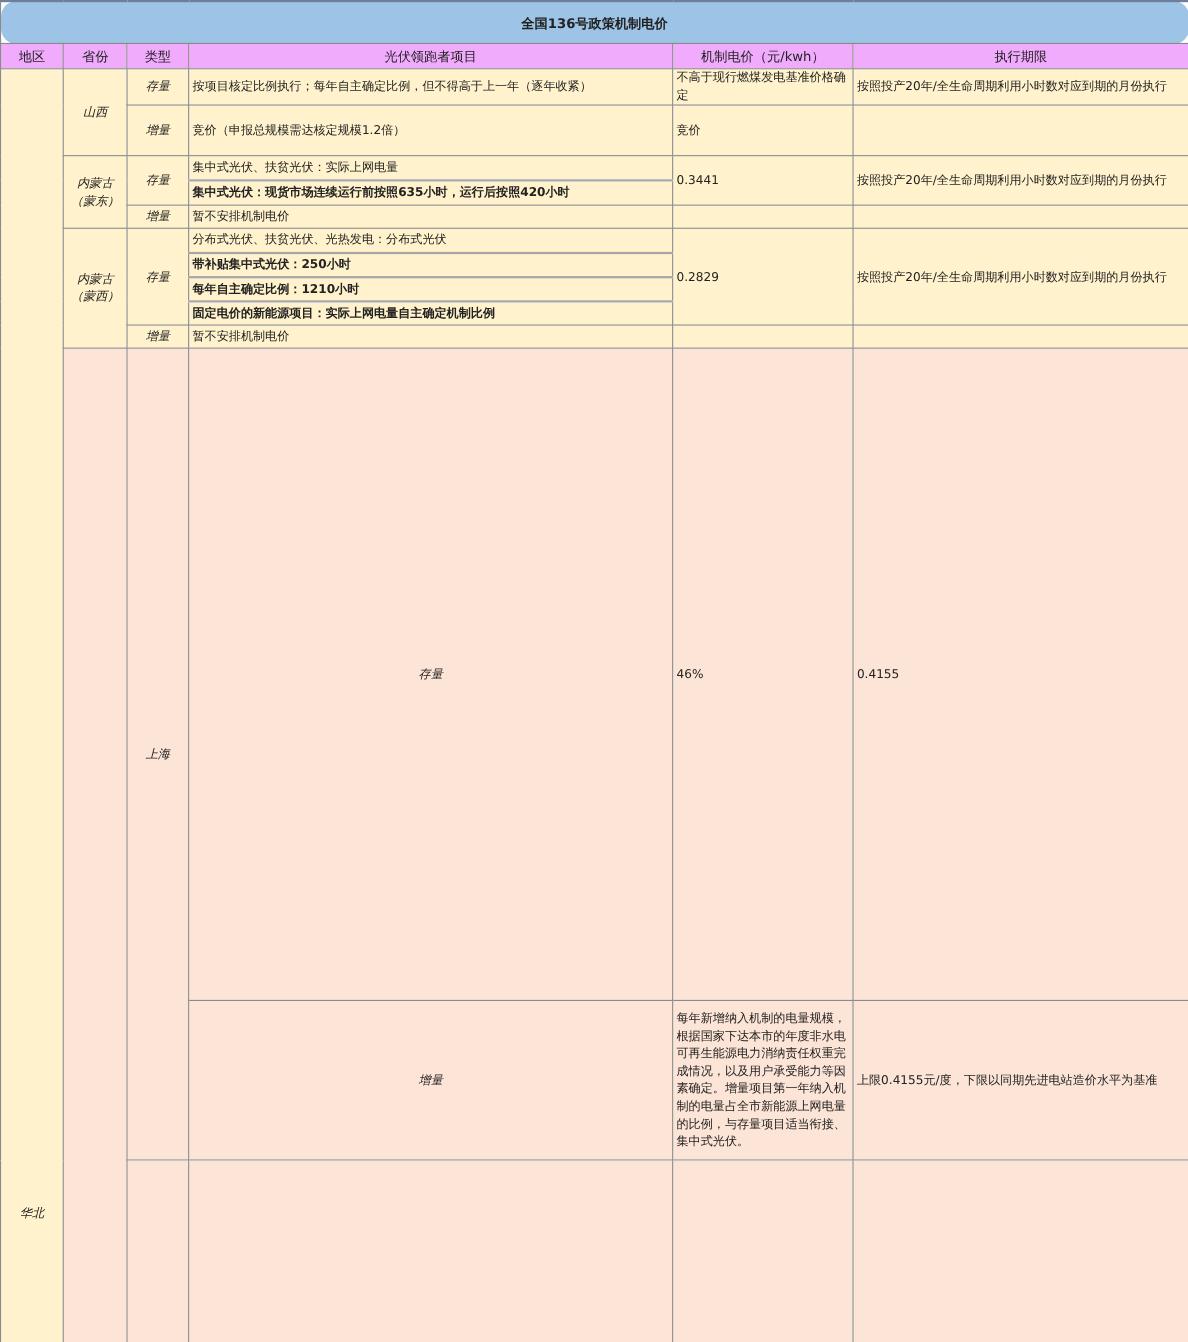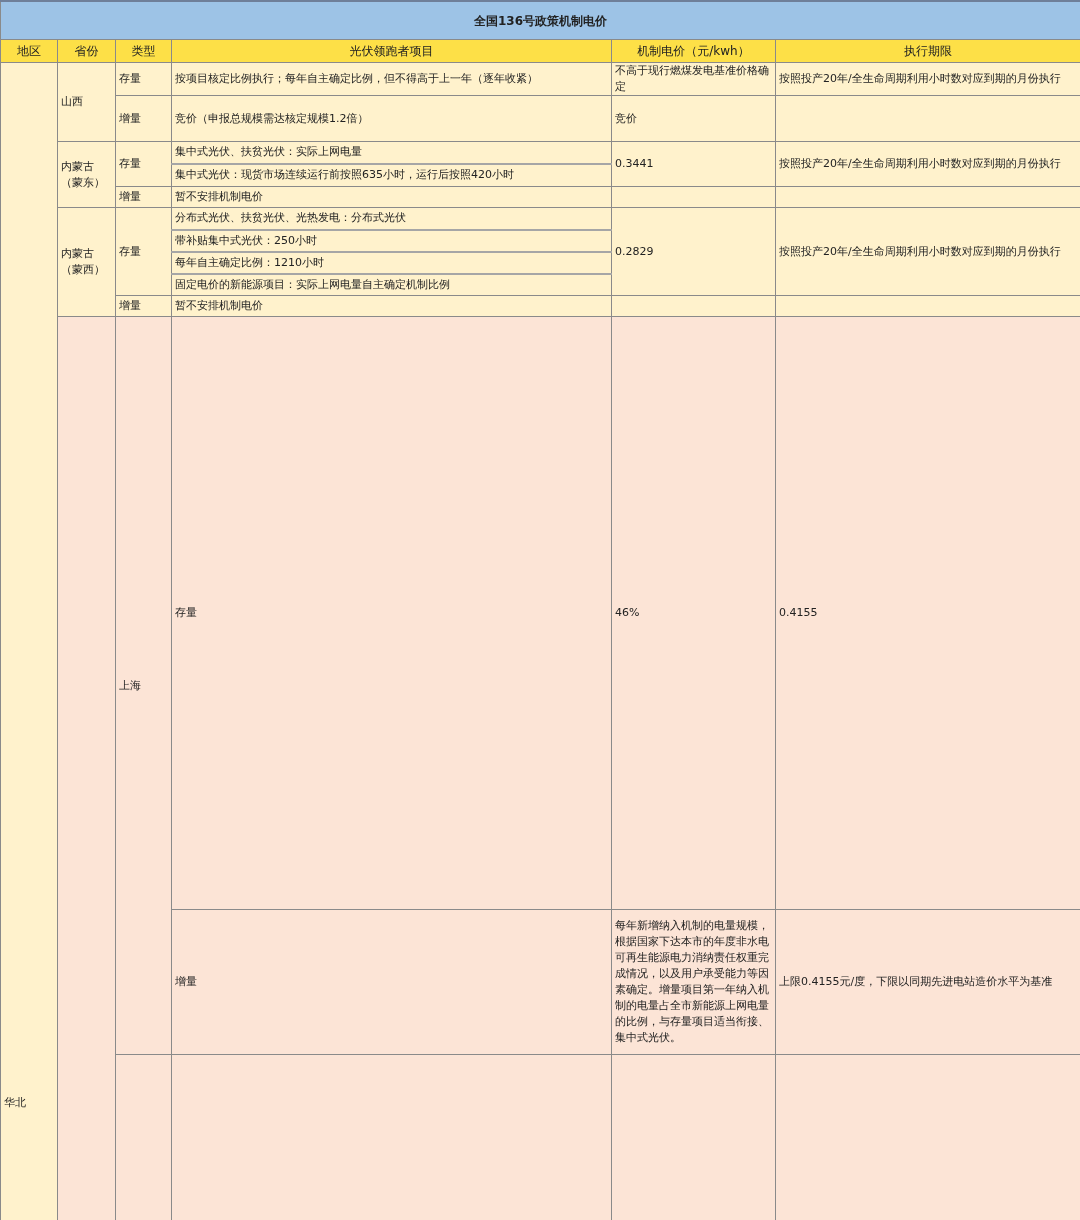--- a/index.html
+++ b/index.html
@@ -1,24 +1,24 @@
 <!DOCTYPE html>
 <html><head>
 <meta charset="utf-8">
 <style>
   html,body{margin:0;padding:0;background:#fff;}
   body{width:1080px;height:1220px;overflow:hidden;font-family:"DejaVu Sans","Liberation Sans",sans-serif;color:#222;}
   table{border-collapse:collapse;table-layout:fixed;width:1080px;}
   td,th{border:1px solid #8a8a8a;font-size:11px;line-height:16px;padding:0 3px;vertical-align:middle;font-weight:normal;overflow:hidden;}
-  .title{background:#9dc3e6;height:37px;text-align:center;font-weight:bold;font-size:12px;border-top:2px solid #6f7f99;}
-  .hdr th{background:#fde047;height:22px;text-align:center;font-size:12px;}
-  .c{text-align:left;}
+  .title{background:#9dc3e6;height:37px;text-align:center;font-weight:bold;font-size:12px;border-top:2px solid #6f7f99;border-radius:14px;}
+  .hdr th{background:#f0abfc;height:22px;text-align:center;font-size:12px;}
+  .c{text-align:center;font-style:italic;}
   .r-huabei td{background:#fff2cc;}
   .r-huadong td{background:#fce4d6;}
-  .sub{border-top:2px solid #a6a6a6;}
+  .sub{border-top:2px solid #a6a6a6;font-weight:bold;}
 </style>
 </head>
 <body>
 
 <table>
   <colgroup>
     <col style="width:57px">
       <col style="width:58px">
       <col style="width:56px">
       <col style="width:440px">

